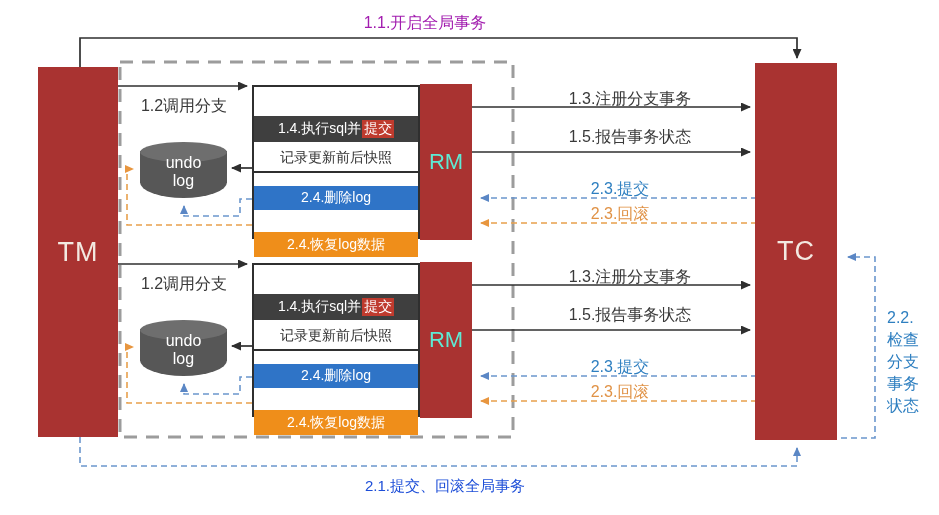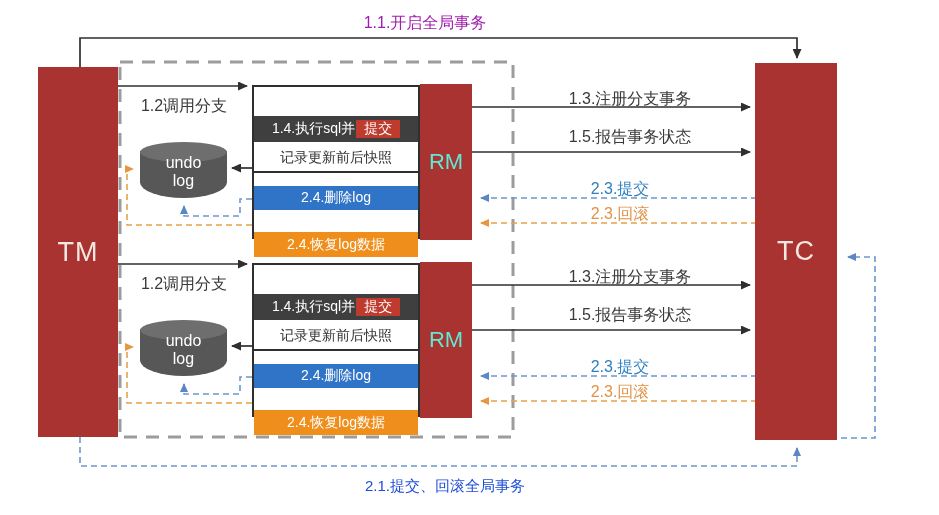--- a/index.html
+++ b/index.html
@@ -32,21 +32,21 @@
   .g1{top:83px;}
   .g2{top:261px;}
 
   .call-lbl{position:absolute;left:123px;top:13px;width:122px;text-align:center;font-size:16px;color:#3a3a3a;}
 
   .opbox{position:absolute;left:252px;top:2px;width:168px;height:154px;background:#fff;
          border:2px solid #2f2f2f;box-sizing:border-box;}
   .row{position:absolute;left:0;right:0;display:flex;align-items:center;justify-content:center;
        font-size:14px;white-space:nowrap;}
   .row-exec{top:29px;height:26px;background:#3f3f3f;color:#fff;}
-  .row-exec .hl{background:#bf3b2e;padding:0 8px;margin-left:1px;}
+  .row-exec .hl{background:#bf3b2e;padding:0 2px;margin-left:1px;}
   .row-snap{top:57px;height:27px;color:#333;border-bottom:2px solid #2f2f2f;}
   .row-del{top:99px;height:24px;background:#2f74c7;color:#fff;}
   .row-restore{top:125px;height:25px;background:#ef8e1a;color:#fff;margin-top:20px;}
 
   .rm-rect{position:absolute;left:420px;top:1px;width:52px;height:156px;background:#a93331;
            color:#5eead4;display:flex;align-items:center;justify-content:center;font-size:22px;}
 
   .cyl{position:absolute;left:140px;top:59px;width:87px;height:56px;}
   .cyl-top{position:absolute;left:0;right:0;top:0;height:20px;background:#6e6e6e;border-radius:50%;z-index:1;}
   .cyl-body{position:absolute;left:0;right:0;top:9px;bottom:0;background:#575757;
@@ -112,20 +112,27 @@
   <div class="actor tm">
     <span>TM</span>
   </div>
   <div class="actor tc">
     <span>TC</span>
   </div>
 
   <div class="lbl lbl-begin">1.1.开启全局事务</div>
   <div class="lbl lbl-global-bottom">2.1.提交、回滚全局事务</div>
 
+  <div class="check-branch">
+    <div>2.2.</div>
+    <div>检查</div>
+    <div>分支</div>
+    <div>事务</div>
+    <div>状态</div>
+  </div>
 
   <div class="rm-group g1">
     <div class="call-lbl">1.2调用分支</div>
 
     <div class="cyl">
       <div class="cyl-body"></div>
       <div class="cyl-top"></div>
       <div class="cyl-text">
         <span>undo</span>
         <span>log</span>

